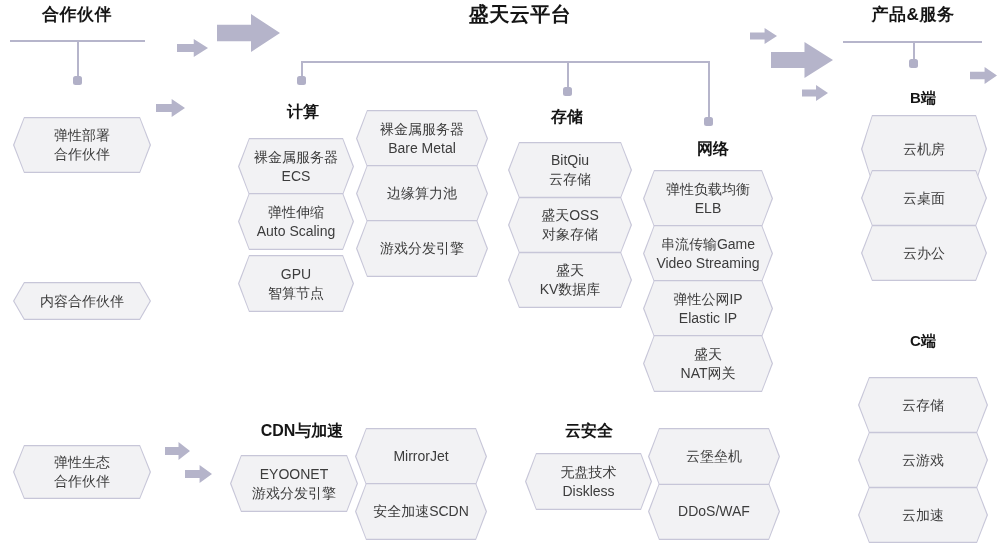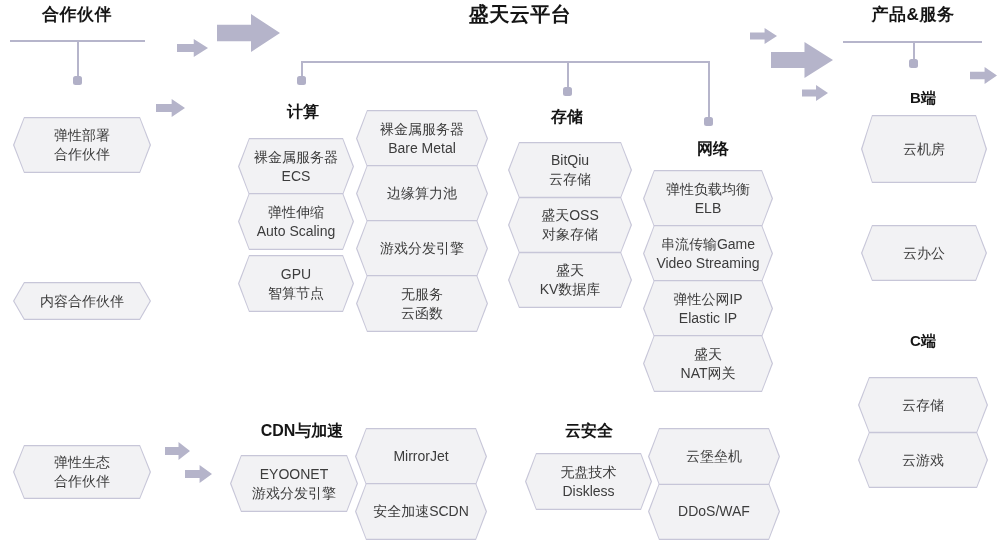--- a/index.html
+++ b/index.html
@@ -121,27 +121,20 @@
     <div class="hexf">
       <span>边缘算力池</span>
     </div>
   </div>
   <div class="hex" style="left:356px;top:220px;width:132px;height:57px">
     <div class="hexb"></div>
     <div class="hexf">
       <span>游戏分发引擎</span>
     </div>
   </div>
-  <div class="hex" style="left:356px;top:275px;width:132px;height:57px">
-    <div class="hexb"></div>
-    <div class="hexf">
-      <span>无服务</span>
-      <span>云函数</span>
-    </div>
-  </div>
 
   <div class="hex" style="left:508px;top:142px;width:124px;height:56px">
     <div class="hexb"></div>
     <div class="hexf">
       <span>BitQiu</span>
       <span>云存储</span>
     </div>
   </div>
   <div class="hex" style="left:508px;top:197px;width:124px;height:56px">
     <div class="hexb"></div>
@@ -239,34 +232,46 @@
   <div class="vl" style="left:913px;top:41px;height:20px"></div>
   <div class="dot" style="left:909px;top:59px"></div>
 
   <div class="glabel" style="left:893px;top:89px;width:60px;font-size:15px">B端</div>
   <div class="hex" style="left:861px;top:115px;width:126px;height:68px">
     <div class="hexb"></div>
     <div class="hexf">
       <span>云机房</span>
     </div>
   </div>
+  <div class="hex" style="left:861px;top:170px;width:126px;height:56px">
+    <div class="hexb"></div>
+    <div class="hexf">
+      <span>云桌面</span>
+    </div>
+  </div>
   <div class="hex" style="left:861px;top:225px;width:126px;height:56px">
     <div class="hexb"></div>
     <div class="hexf">
       <span>云办公</span>
     </div>
   </div>
 
   <div class="glabel" style="left:893px;top:332px;width:60px;font-size:15px">C端</div>
   <div class="hex" style="left:858px;top:377px;width:130px;height:56px">
     <div class="hexb"></div>
     <div class="hexf">
       <span>云存储</span>
     </div>
   </div>
   <div class="hex" style="left:858px;top:432px;width:130px;height:56px">
     <div class="hexb"></div>
     <div class="hexf">
       <span>云游戏</span>
     </div>
   </div>
+  <div class="hex" style="left:858px;top:487px;width:130px;height:56px">
+    <div class="hexb"></div>
+    <div class="hexf">
+      <span>云加速</span>
+    </div>
+  </div>
 
 </div>
 
 </body></html>

